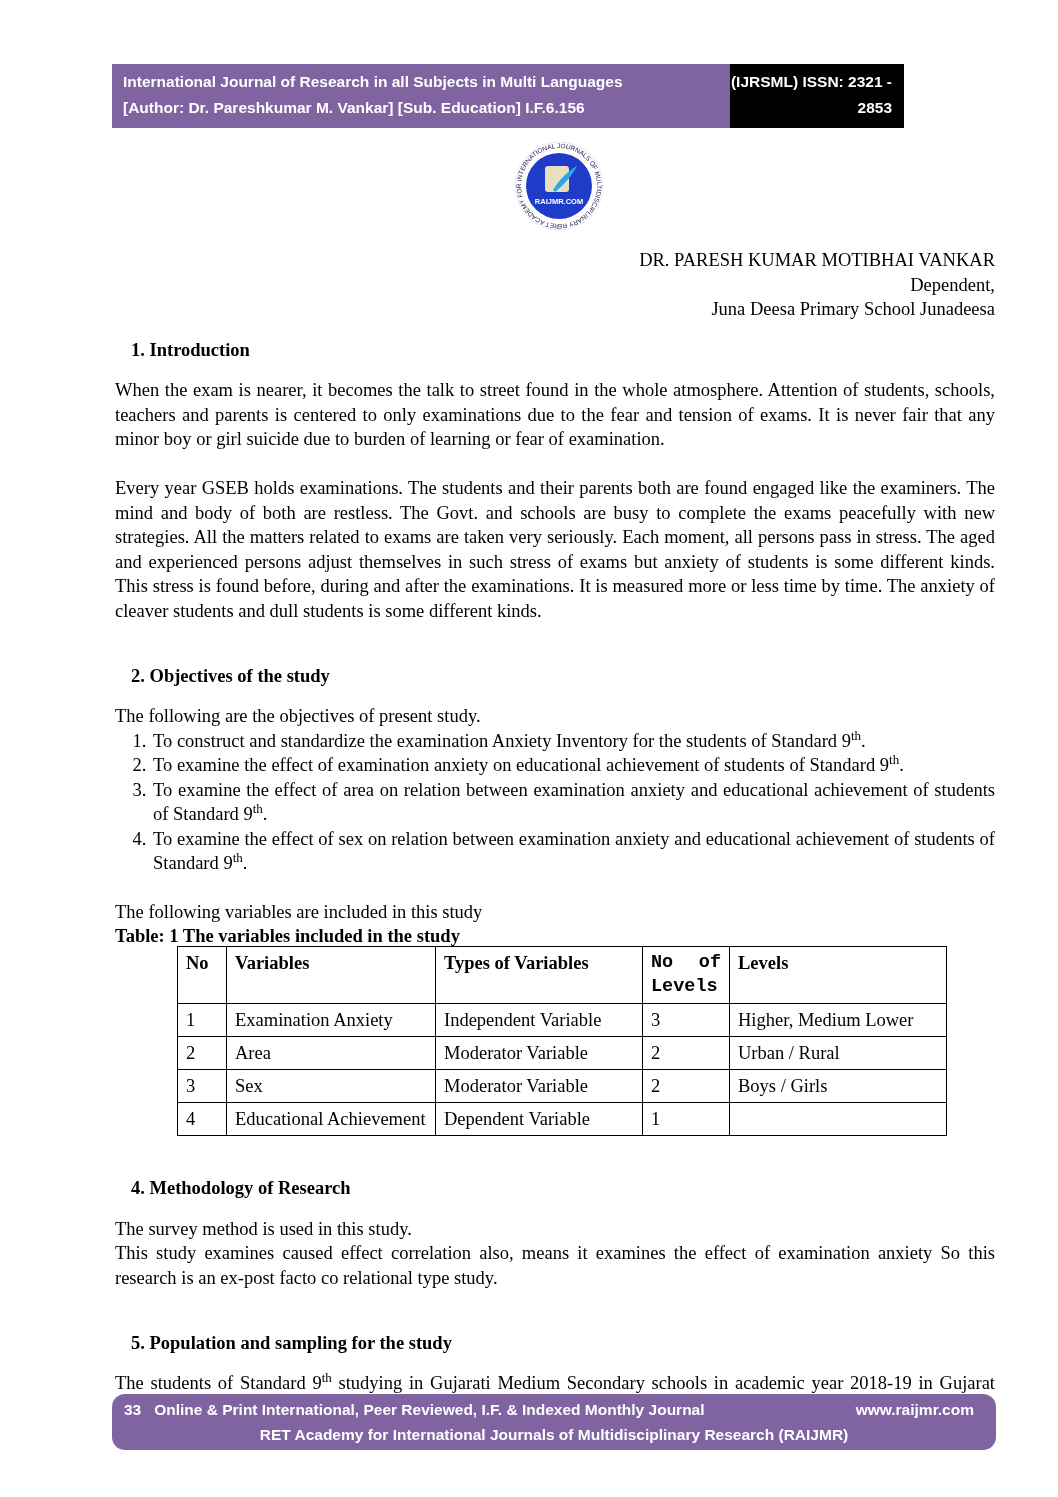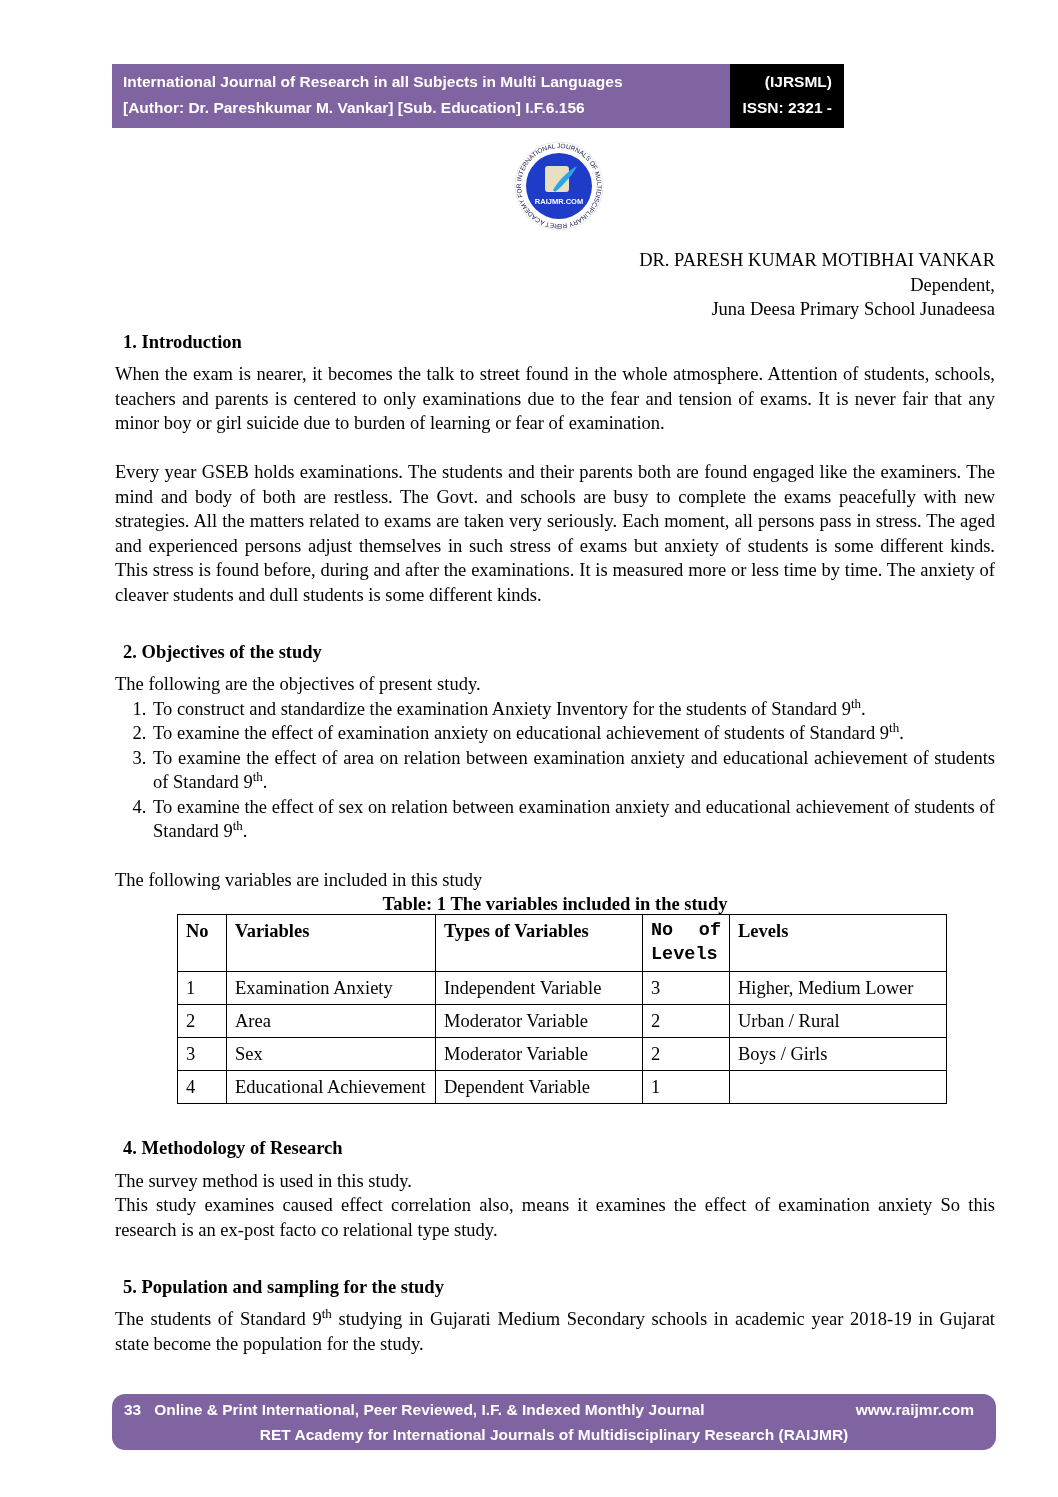--- a/index.html
+++ b/index.html
@@ -1,30 +1,30 @@
 <!DOCTYPE html>
 <html><head>
 <meta charset="utf-8">
 <style>
   html, body { margin:0; padding:0; background:#ffffff; }
   body { width:1058px; height:1497px; position:relative; overflow:hidden; font-family:"Liberation Serif", serif; color:#000; }
-  .header { position:absolute; left:112px; top:64px; width:732px; height:64px; display:flex; }
+  .header { position:absolute; left:112px; top:64px; width:792px; height:64px; display:flex; }
   .header-left { background:#8064a2; width:618px; height:100%; color:#fff; font-family:"Liberation Sans", sans-serif; font-weight:bold; font-size:15.5px; line-height:26px; padding:5px 0 0 11px; box-sizing:border-box; }
   .header-right { background:#000; flex:1; height:100%; color:#fff; font-family:"Liberation Sans", sans-serif; font-weight:bold; font-size:15.5px; line-height:26px; padding:5px 12px 0 0; box-sizing:border-box; text-align:right; }
   .logo { position:absolute; left:503px; top:140px; width:112px; height:92px; }
   .content { position:absolute; left:115px; top:248px; width:880px; font-size:18.5px; line-height:24.5px; }
   .center { text-align:right; }
   .author-block { margin-left:60px; }
-  h2 { font-size:18.5px; font-weight:bold; margin:8px; line-height:24.5px; }
+  h2 { font-size:18.5px; font-weight:bold; margin:16px; line-height:24.5px; }
   p { margin:0; text-align:justify; }
   .gap { height:24.5px; }
   ol { margin:0; padding-left:36px; }
   ol li { text-align:justify; padding-left:2px; }
   sup { font-size:13px; line-height:0; }
-  .table-caption { text-align:center; font-weight:bold; margin-left:0; line-height:20px; margin-top:1px; }
+  .table-caption { font-weight:bold; margin-left:0; line-height:20px; margin-top:1px; }
   table { border-collapse:collapse; margin-left:62px; width:770px; font-size:18.5px; line-height:24px; }
   td, th { border:1.5px solid #000; padding:4px 8px; vertical-align:top; text-align:left; }
   th { font-weight:bold; }
   .footer { position:absolute; left:112px; top:1394px; width:884px; height:56px; background:#8064a2; color:#fff; font-family:"Liberation Sans", sans-serif; font-weight:bold; font-size:15.5px; line-height:25px; padding-top:3px; box-sizing:border-box;border-radius:13px; }
   .footer-row1 { display:flex; justify-content:space-between; padding:0 22px 0 12px; }
   .footer-row2 { text-align:center; }
 </style>
 </head>
 <body>
 

